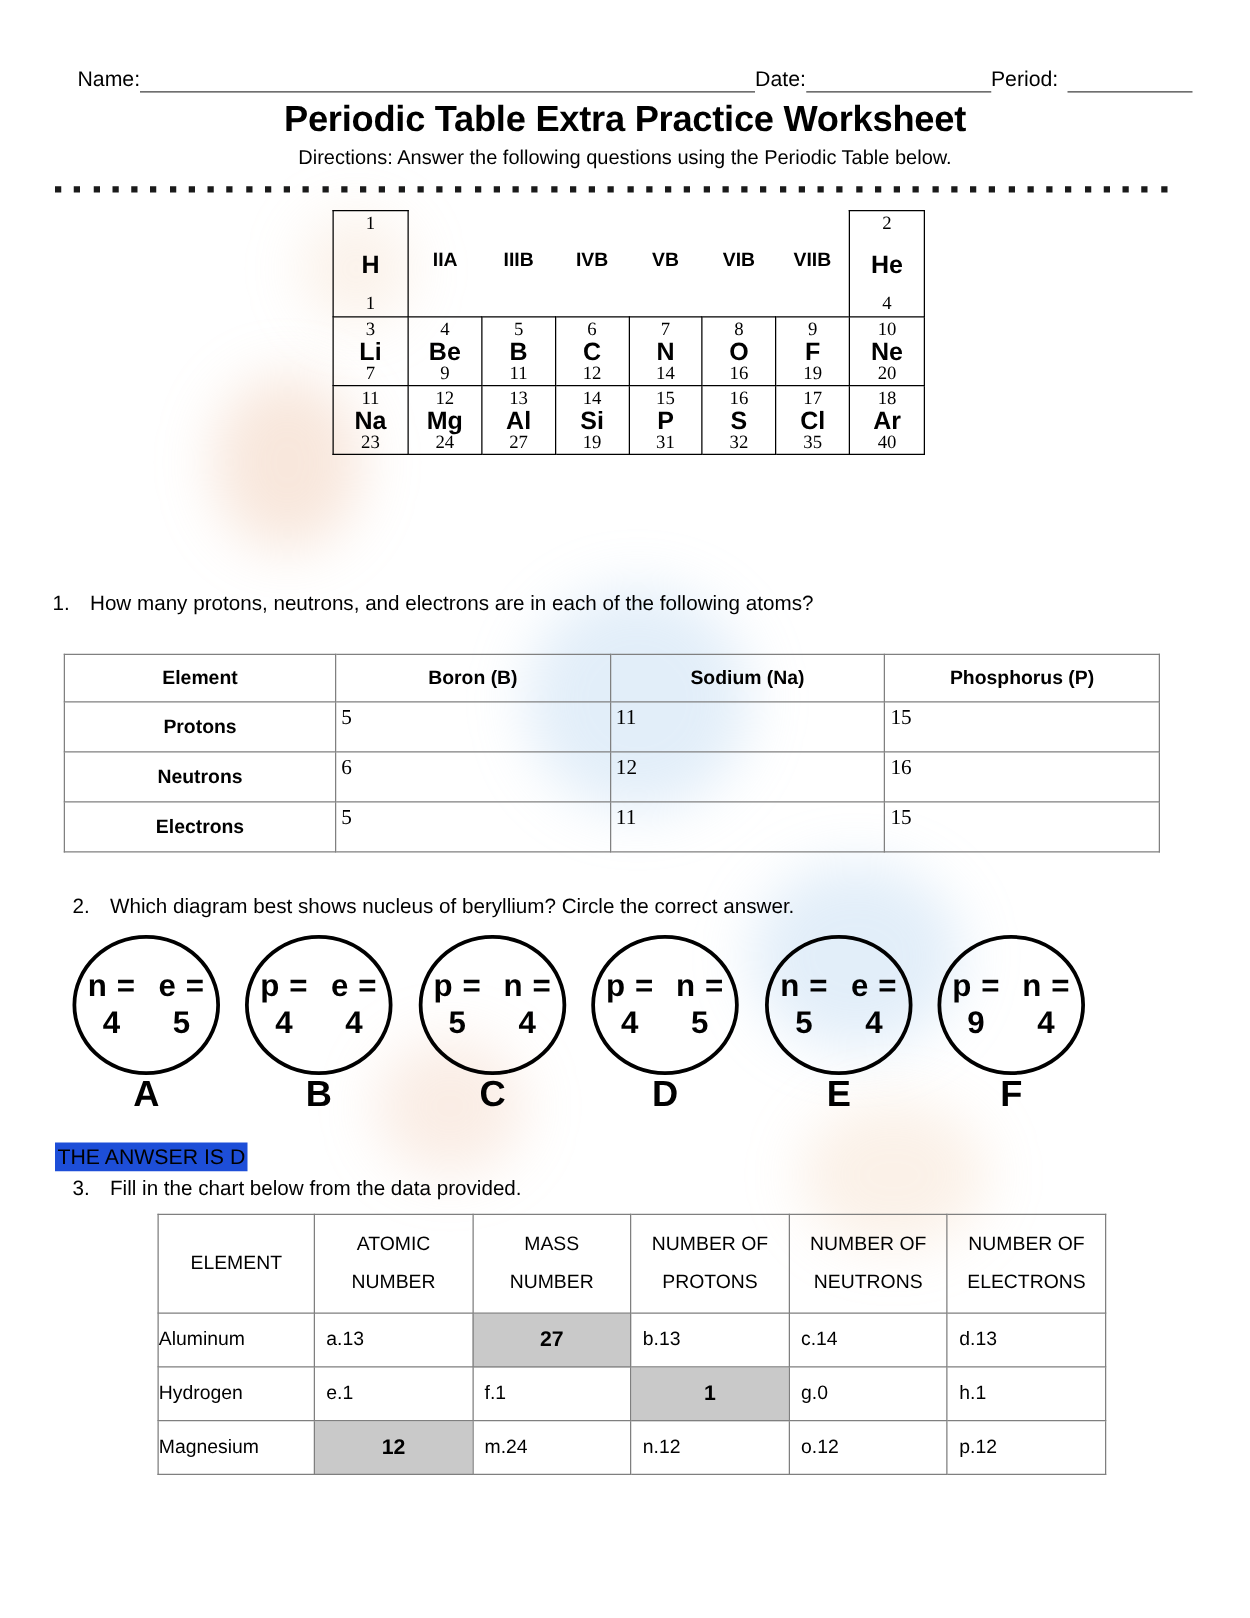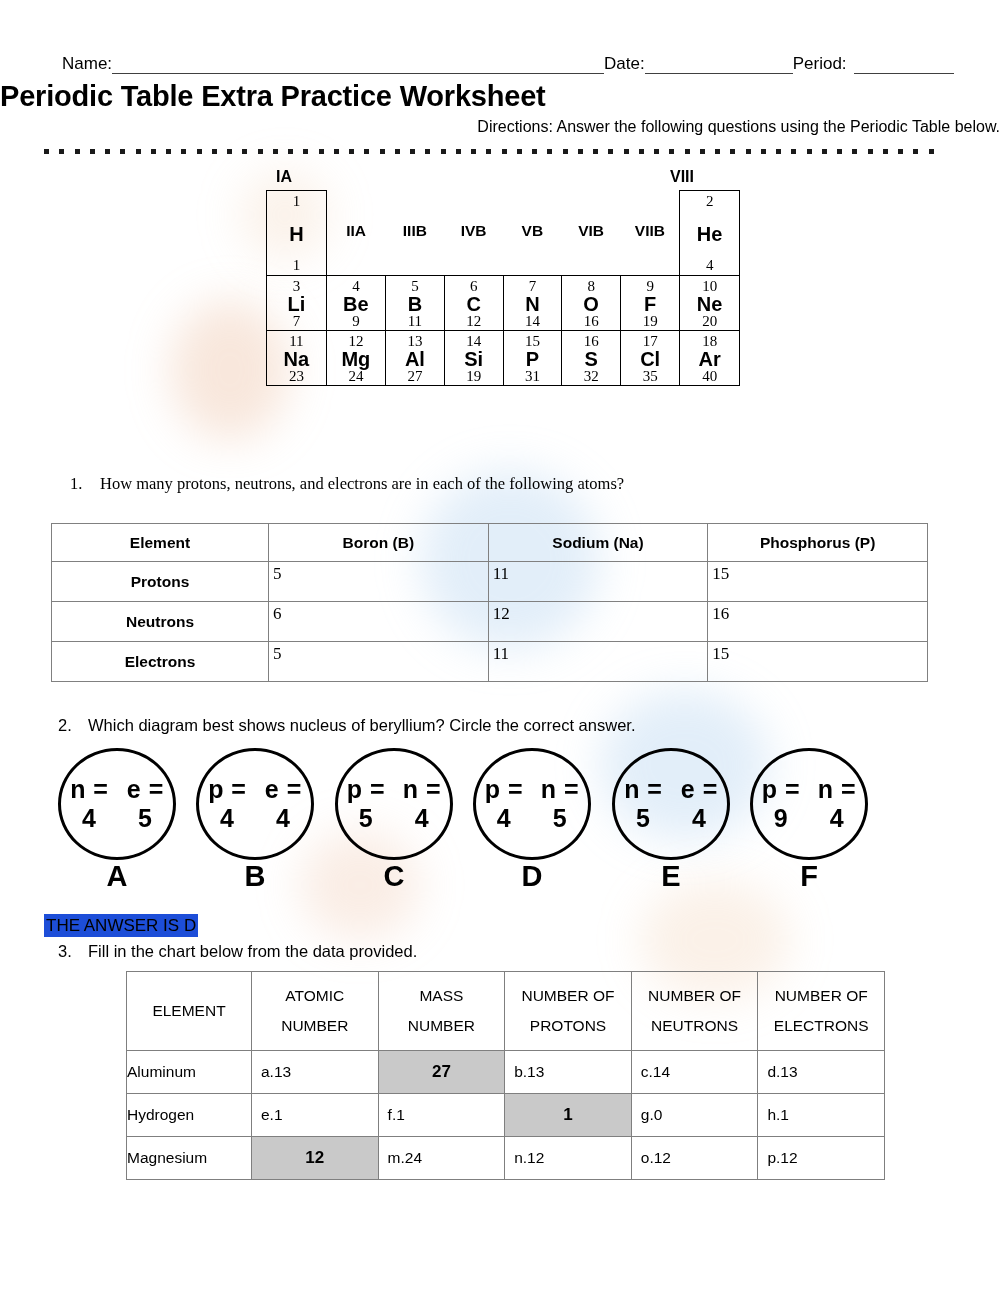--- a/index.html
+++ b/index.html
@@ -35,30 +35,30 @@
   .rule-name   { width: 492px; }
   .rule-date   { width: 148px; }
   .rule-period { width: 100px; margin-left: 7px; }
   .spacer-l { width: 62px; }
 
   
   .title {
     position: absolute;
     left: 0; top: 80px;
     width: 1000px;
-    text-align: left;
+    text-align: center;
     font-size: 29px;
     font-weight: bold;
     letter-spacing: -0.2px;
   }
   .directions {
     position: absolute;
     left: 0; top: 118px;
     width: 1000px;
-    text-align: right;
+    text-align: center;
     font-size: 16px;
   }
 
   
   .dotline {
     position: absolute;
     left: 44px; top: 149px;
     width: 890px;
     height: 5px;
     display: flex;
@@ -145,21 +145,21 @@
 
   
   .q {
     position: absolute;
     font-size: 16.5px;
   }
   .q .qn {
     display: inline-block;
     width: 30px;
   }
-  #q1 { left: 70px; top: 474px; font-family: Liberation Serif, serif; }
+  #q1 { left: 42px; top: 474px; }
   #q2 { left: 58px; top: 716px; }
   #q3 { left: 58px; top: 942px; }
 
   
   .t1 {
     position: absolute;
     left: 51px; top: 523px;
     width: 877px;
     border-collapse: collapse;
     table-layout: fixed;
@@ -373,24 +373,20 @@
     <i></i>
     <i></i>
     <i></i>
     <i></i>
     <i></i>
     <i></i>
     <i></i>
 </div>
 
 <div class="ptable-wrap">
-  <div class="pt-toprow">
-    <span class="pt-ia">IA</span>
-    <span class="pt-viii">VIII</span>
-  </div>
   <table class="ptable">
     <tbody>
         <tr>
       <td>
         <div class="cellbox">
           <span class="pt-num">1</span>
           <span class="pt-sym">H</span>
           <span class="pt-mass">1</span>
         </div>
       </td>

